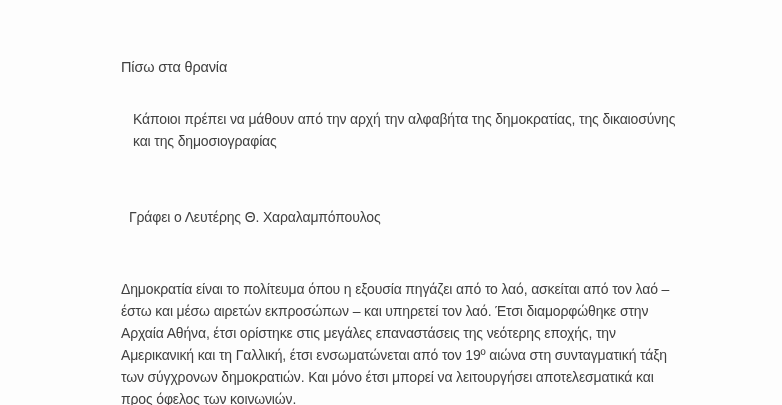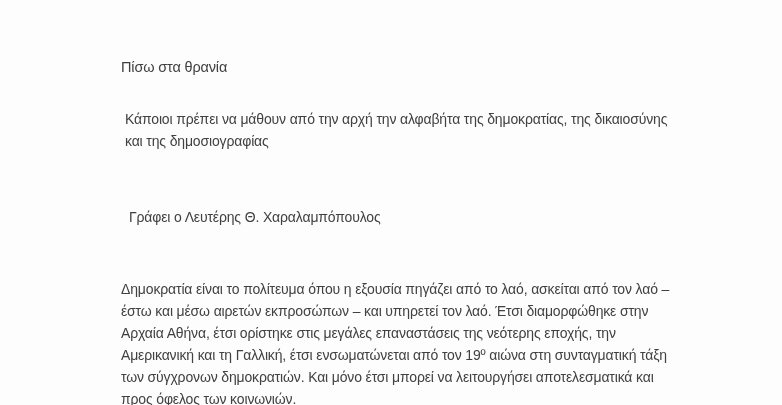--- a/index.html
+++ b/index.html
@@ -31,21 +31,21 @@
     letter-spacing: -0.15px;
     white-space: pre-line;
     filter: blur(0.35px);
   }
   .doc-title {
     margin: 0 0 8px 0;
     font-size: 14.5px;
     font-weight: 400;
   }
   .doc-subtitle {
-    margin: 0 0 32px 4px;
+    margin: 0 0 32px 12px;
   }
   .doc-byline {
     margin: 0 0 28px 8px;
   }
   .doc-paragraph {
     margin: 0 0 6px 0;
   }
   .doc-paragraph:last-child {
     margin-bottom: 0;
   }

